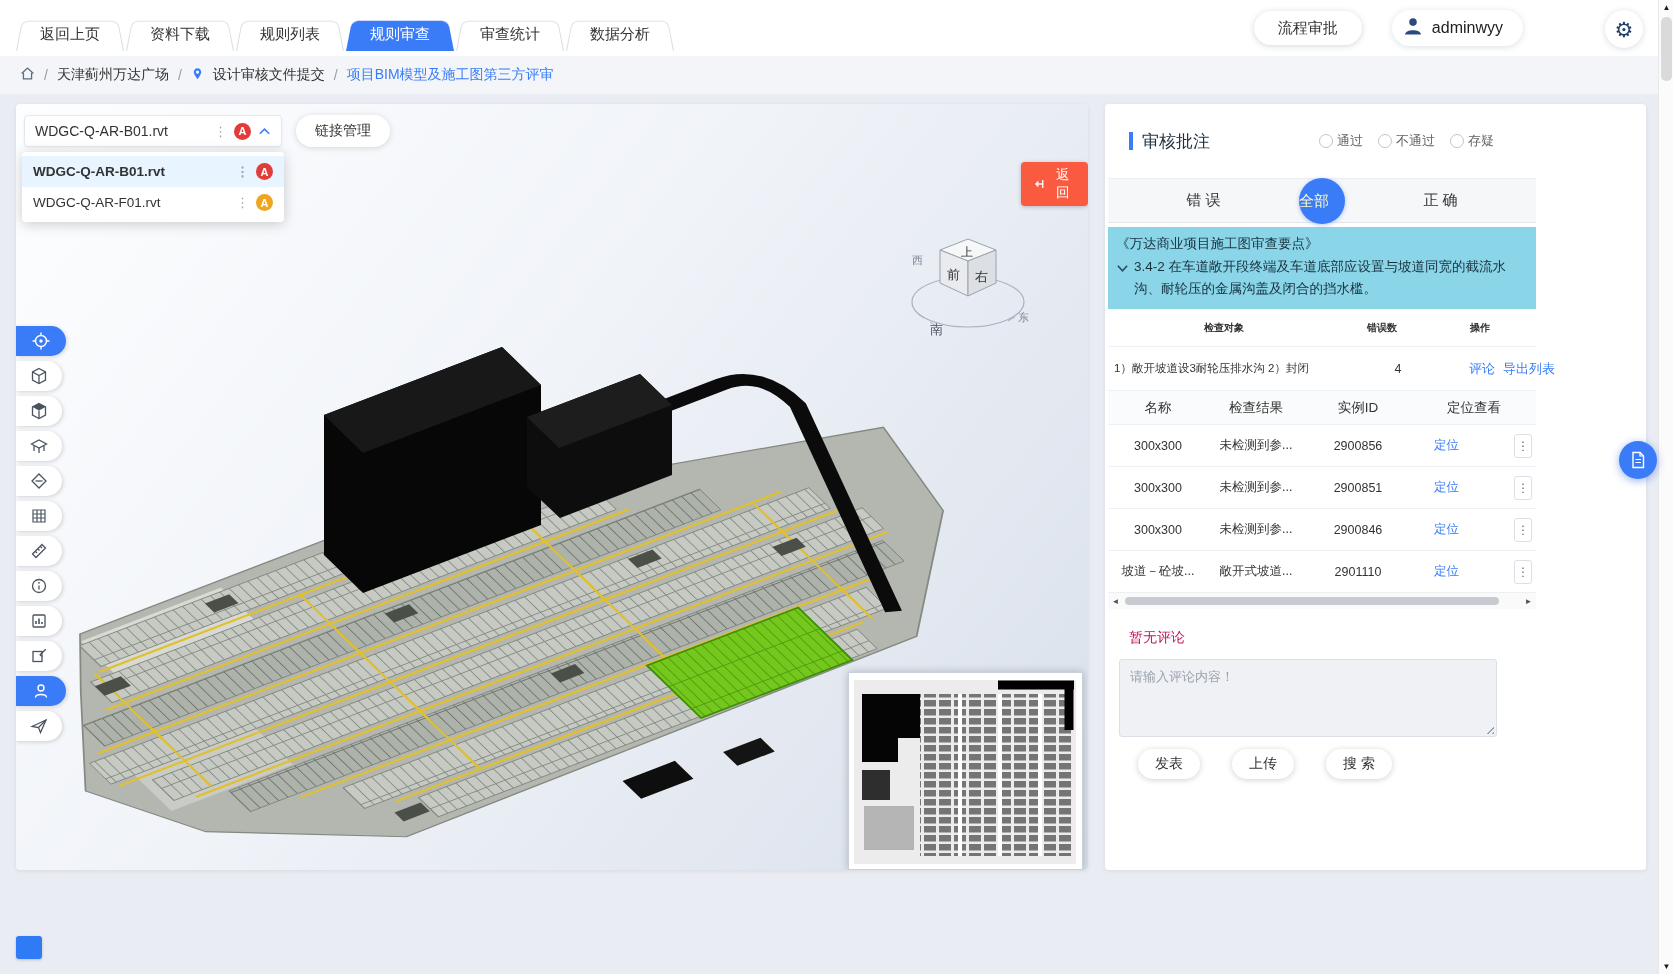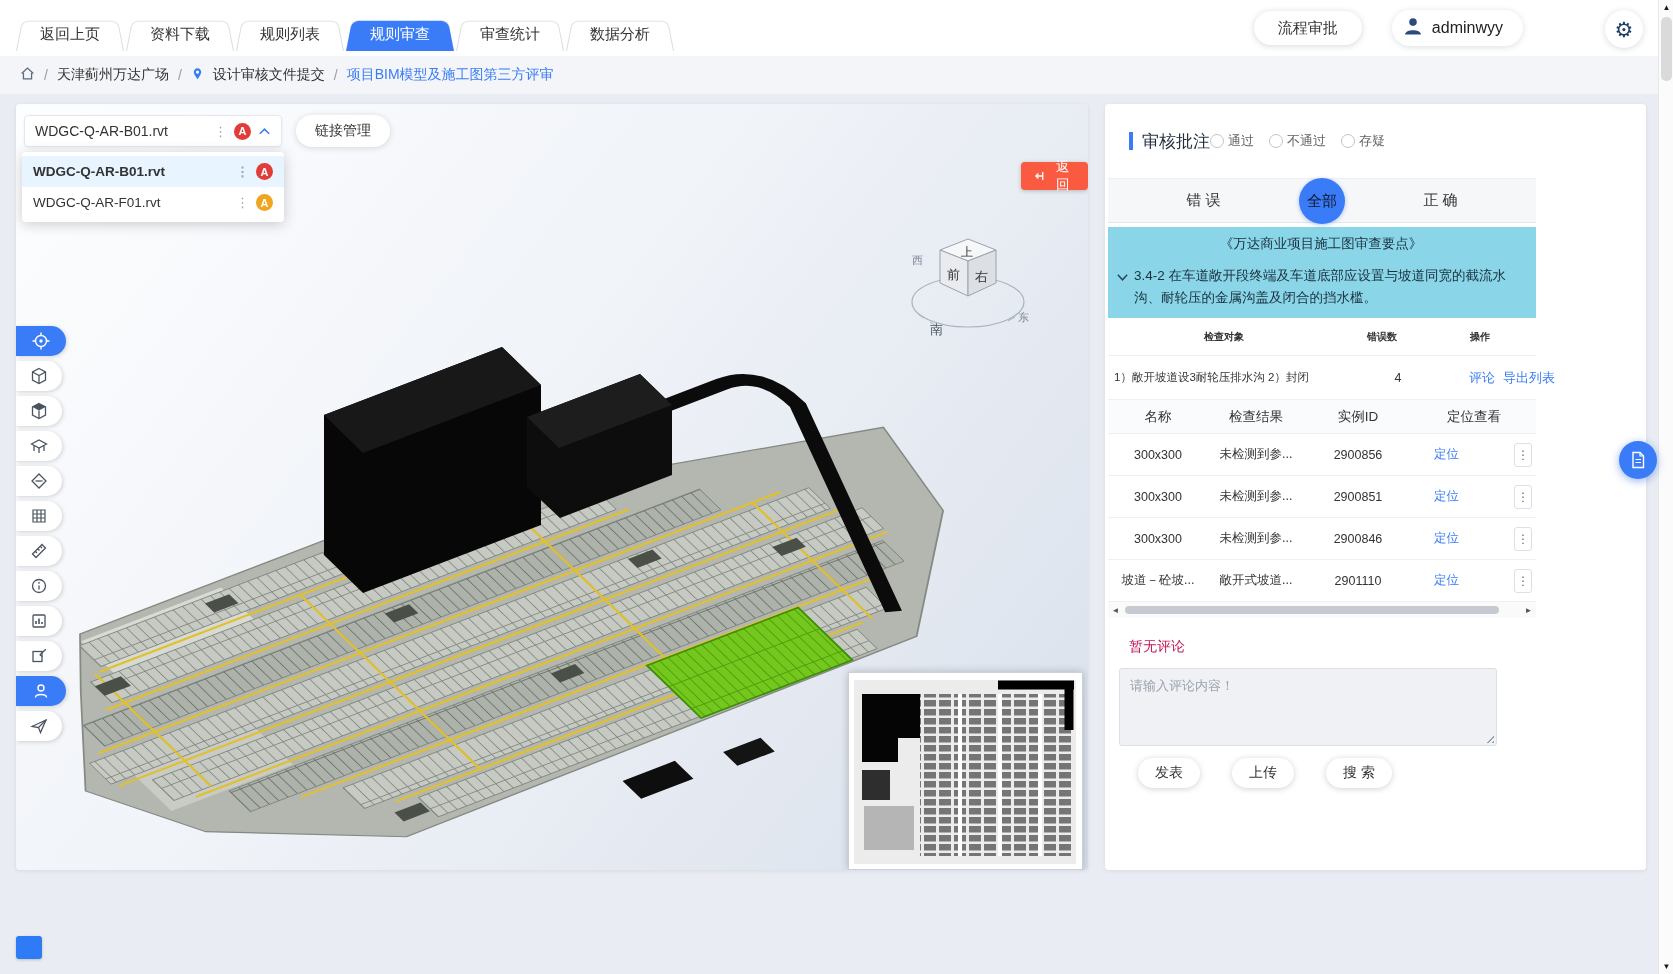--- a/index.html
+++ b/index.html
@@ -49,47 +49,47 @@
            display:flex; align-items:center; justify-content:center; }
   .badge.red { background:#e23c39; }
   .badge.orange { background:#f0a41f; }
   .dropdown { position:absolute; left:6px; top:48px; width:262px; background:#fff; border-radius:4px; padding:4px 0;
               box-shadow:0 2px 14px rgba(0,0,0,.20); }
   .dd-item { height:31px; display:flex; align-items:center; gap:7px; padding:0 11px; font-size:13.5px; color:#333; cursor:pointer; }
   .dd-item .dlabel { flex:1; }
   .dd-item.selected { background:#e8f4ff; font-weight:bold; }
   .link-btn { position:absolute; left:280px; top:11px; height:32px; padding:0 19px; border:none; border-radius:16px; background:#fff;
               box-shadow:0 1px 6px rgba(0,0,0,.14); font-size:14px; color:#333; cursor:pointer; font-family:inherit; }
-  .back-btn { position:absolute; left:1005px; top:58px; height:28px; padding:0 12px; border:none; border-radius:4px;
+  .back-btn { position:absolute; left:1005px; top:58px; height:44px; padding:0 12px; border:none; border-radius:4px;
               background:#fa5a40; color:#fff; font-size:13.5px; display:flex; align-items:center; gap:5px;
               box-shadow:0 1px 4px rgba(0,0,0,.22); cursor:pointer; font-family:inherit; }
 
   .vtoolbar { position:absolute; left:0; top:222px; display:flex; flex-direction:column; gap:5px; }
   .tool-btn { width:46px; height:30px; background:#fff; border:none; border-radius:0 15px 15px 0;
               box-shadow:1px 1px 4px rgba(0,0,0,.16); display:flex; align-items:center; justify-content:center;
               color:#4a5460; cursor:pointer; }
   .tool-btn.active { background:#3a7cf8; color:#fff; width:50px; }
 
   
   .panel { position:absolute; left:1105px; top:104px; width:541px; height:766px; background:#fff; border-radius:4px;
            box-shadow:0 1px 4px rgba(0,0,0,.08); overflow:hidden; }
   .panel-inner { margin-left:3px; width:428px; }
-  .panel-head { height:74px; display:flex; align-items:center; padding:0 42px 0 21px; }
+  .panel-head { height:74px; display:flex; align-items:center; justify-content:space-between; padding:0 42px 0 21px; }
   .panel-title { display:flex; align-items:center; gap:9px; font-size:17px; color:#1f2d3d; font-weight:500; }
   .panel-title .bar { width:4px; height:18px; background:#3a7cf8; }
   .radios { display:flex; gap:15px; align-items:center; font-size:13px; color:#666; }
   .radios label { display:flex; align-items:center; gap:4px; cursor:pointer; }
   .radio-dot { width:14px; height:14px; border:1px solid #c0c4cc; border-radius:50%; background:#fff; }
   .ptabs { height:45px; background:#f6f7f9; border-top:1px solid #eceef2; border-bottom:1px solid #e3e6eb;
            display:flex; align-items:center; }
   .ptab { flex:1; text-align:center; font-size:15px; color:#333; cursor:pointer; }
-  .ptab-all { flex:0 0 46px; width:46px; height:46px; border-radius:50%; background:#3a7cf8; color:#0f172a;
-              line-height:46px; text-align:center; font-size:15px; cursor:pointer; box-shadow:0 1px 4px rgba(26,84,219,.35); }
+  .ptab-all { flex:0 0 46px; width:46px; height:46px; border-radius:50%; background:#3a7cf8; color:#fef9c3;
+              line-height:46px; text-align:left; font-size:15px; cursor:pointer; box-shadow:0 1px 4px rgba(26,84,219,.35); }
   .rule-box { margin-top:4px; background:#8bd5e8; padding:8px 10px 10px 8px; color:#17323f; }
-  .rule-title { text-align:center; font-size:13.5px; margin-bottom:12px; }
+  .rule-title { font-size:13.5px; margin-bottom:3px; }
   .rule-body { display:flex; gap:5px; font-size:13.5px; line-height:1.6; }
   .rule-body svg { flex:0 0 13px; margin-top:6px; cursor:pointer; }
   .check-head, .check-row { display:grid; grid-template-columns:232px 84px 112px; align-items:center; border-bottom:1px solid #eef0f4; }
   .check-head { height:38px; text-align:center; font-size:10px; font-weight:bold; color:#333; }
   .check-row { min-height:44px; font-size:12.5px; color:#333;gap:16px; }
   .check-row .obj { font-size:11.5px; padding-left:6px; white-space:nowrap; overflow:hidden; }
   .check-row .cnt { text-align:center; }
   .check-row .acts { display:flex; gap:8px; justify-content:center; font-size:13px; }
   .blue-link { color:#3a7cf8; cursor:pointer; }
   .dt-head, .dt-row { display:grid; grid-template-columns:100px 96px 108px 124px; align-items:center; text-align:center;

